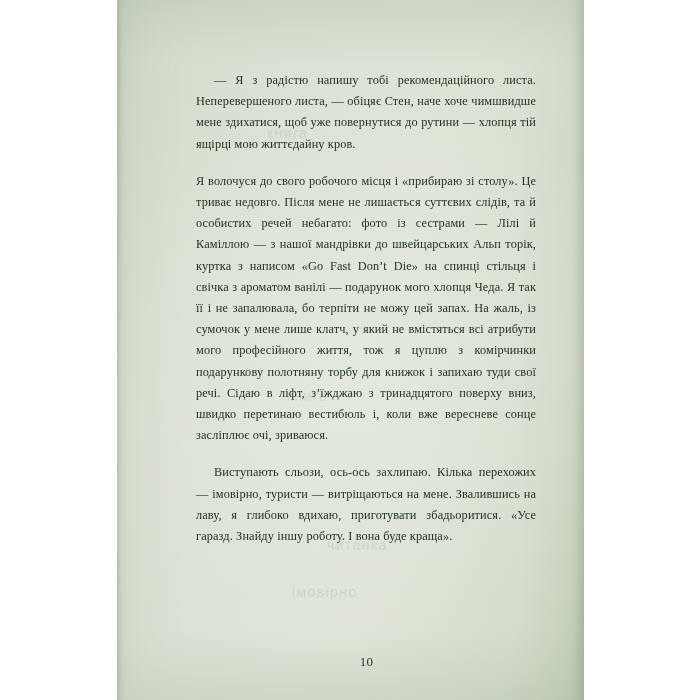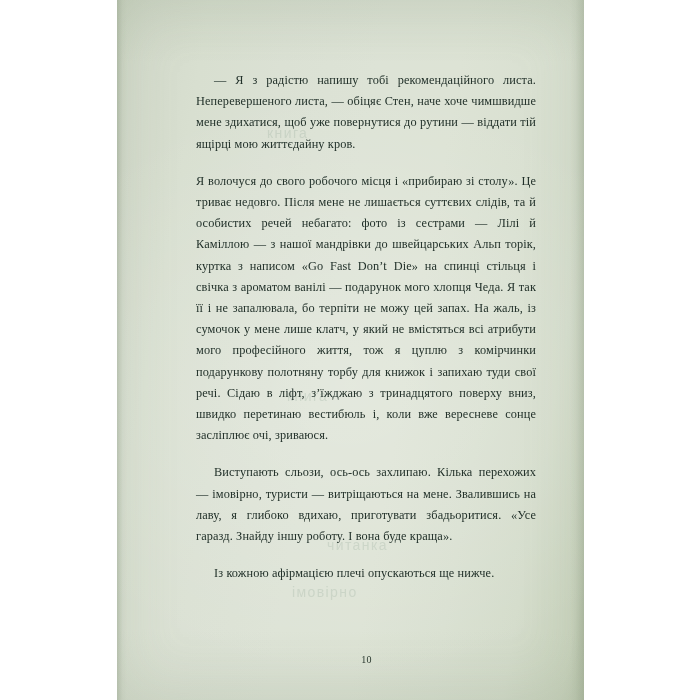--- a/index.html
+++ b/index.html
@@ -109,21 +109,21 @@
   }
 
   
   .folio {
     position: absolute;
     left: 0;
     right: 0;
     top: 655px;
     text-align: center;
     color: #2a392f;
-    font-size: 10px;
+    font-size: 13px;
     line-height: 1;
     letter-spacing: 0.3px;
     z-index: 3;
     margin-left: 32px;
   }
 
   
   .watermark {
     position: absolute;
     color: rgba(106,134,118,0.17);
@@ -148,24 +148,23 @@
 
     <div class="page-gutter"></div>
     <div class="page-edge-right"></div>
 
     <span class="watermark wm-4">книга</span>
     <span class="watermark wm-1">книга</span>
     <span class="watermark wm-2">читанка</span>
     <span class="watermark wm-3">імовірно</span>
 
     <div class="text-block">
-      <p class="para gap-after">— Я з радістю напишу тобі рекомендаційного листа. Неперевершеного листа, — обіцяє Стен, наче хоче чимшвидше мене здихатися, щоб уже повернутися до рутини — віддати тій ящірці мою життєдайну кров.</p>
+      <p class="para gap-after">— Я з радістю напишу тобі рекомендаційного листа. Неперевершеного листа, — обіцяє Стен, наче хоче чимшвидше мене здихатися, щоб уже повернутися до рутини — хлопця тій ящірці мою життєдайну кров.</p>
       <p class="para no-indent">Я волочуся до свого робочого місця і «прибираю зі столу». Це триває недовго. Після мене не лишається суттєвих слідів, та й особистих речей небагато: фото із сестрами — Лілі й Каміллою — з нашої мандрівки до швейцарських Альп торік, куртка з написом «Go Fast Don’t Die» на спинці стільця і свічка з ароматом ванілі — подарунок мого хлопця Чеда. Я так її і не запалювала, бо терпіти не можу цей запах. На жаль, із сумочок у мене лише клатч, у який не вмістяться всі атрибути мого професійного життя, тож я цуплю з комірчинки подарункову полотняну торбу для книжок і запихаю туди свої речі. Сідаю в ліфт, з’їжджаю з тринадцятого поверху вниз, швидко перетинаю вестибюль і, коли вже вересневе сонце засліплює очі, зриваюся.</p>
       <p class="para">Виступають сльози, ось-ось захлипаю. Кілька перехожих — імовірно, туристи — витріщаються на мене. Звалившись на лаву, я глибоко вдихаю, приготувати збадьоритися. «Усе гаразд. Знайду іншу роботу. І вона буде краща».</p>
-      <p class="para">Із кожною афірмацією плечі опускаються ще нижче.</p>
     </div>
 
     <div class="folio">10</div>
 
     <div class="page-shade"></div>
   </div>
 
 </div>
 
 </body></html>

